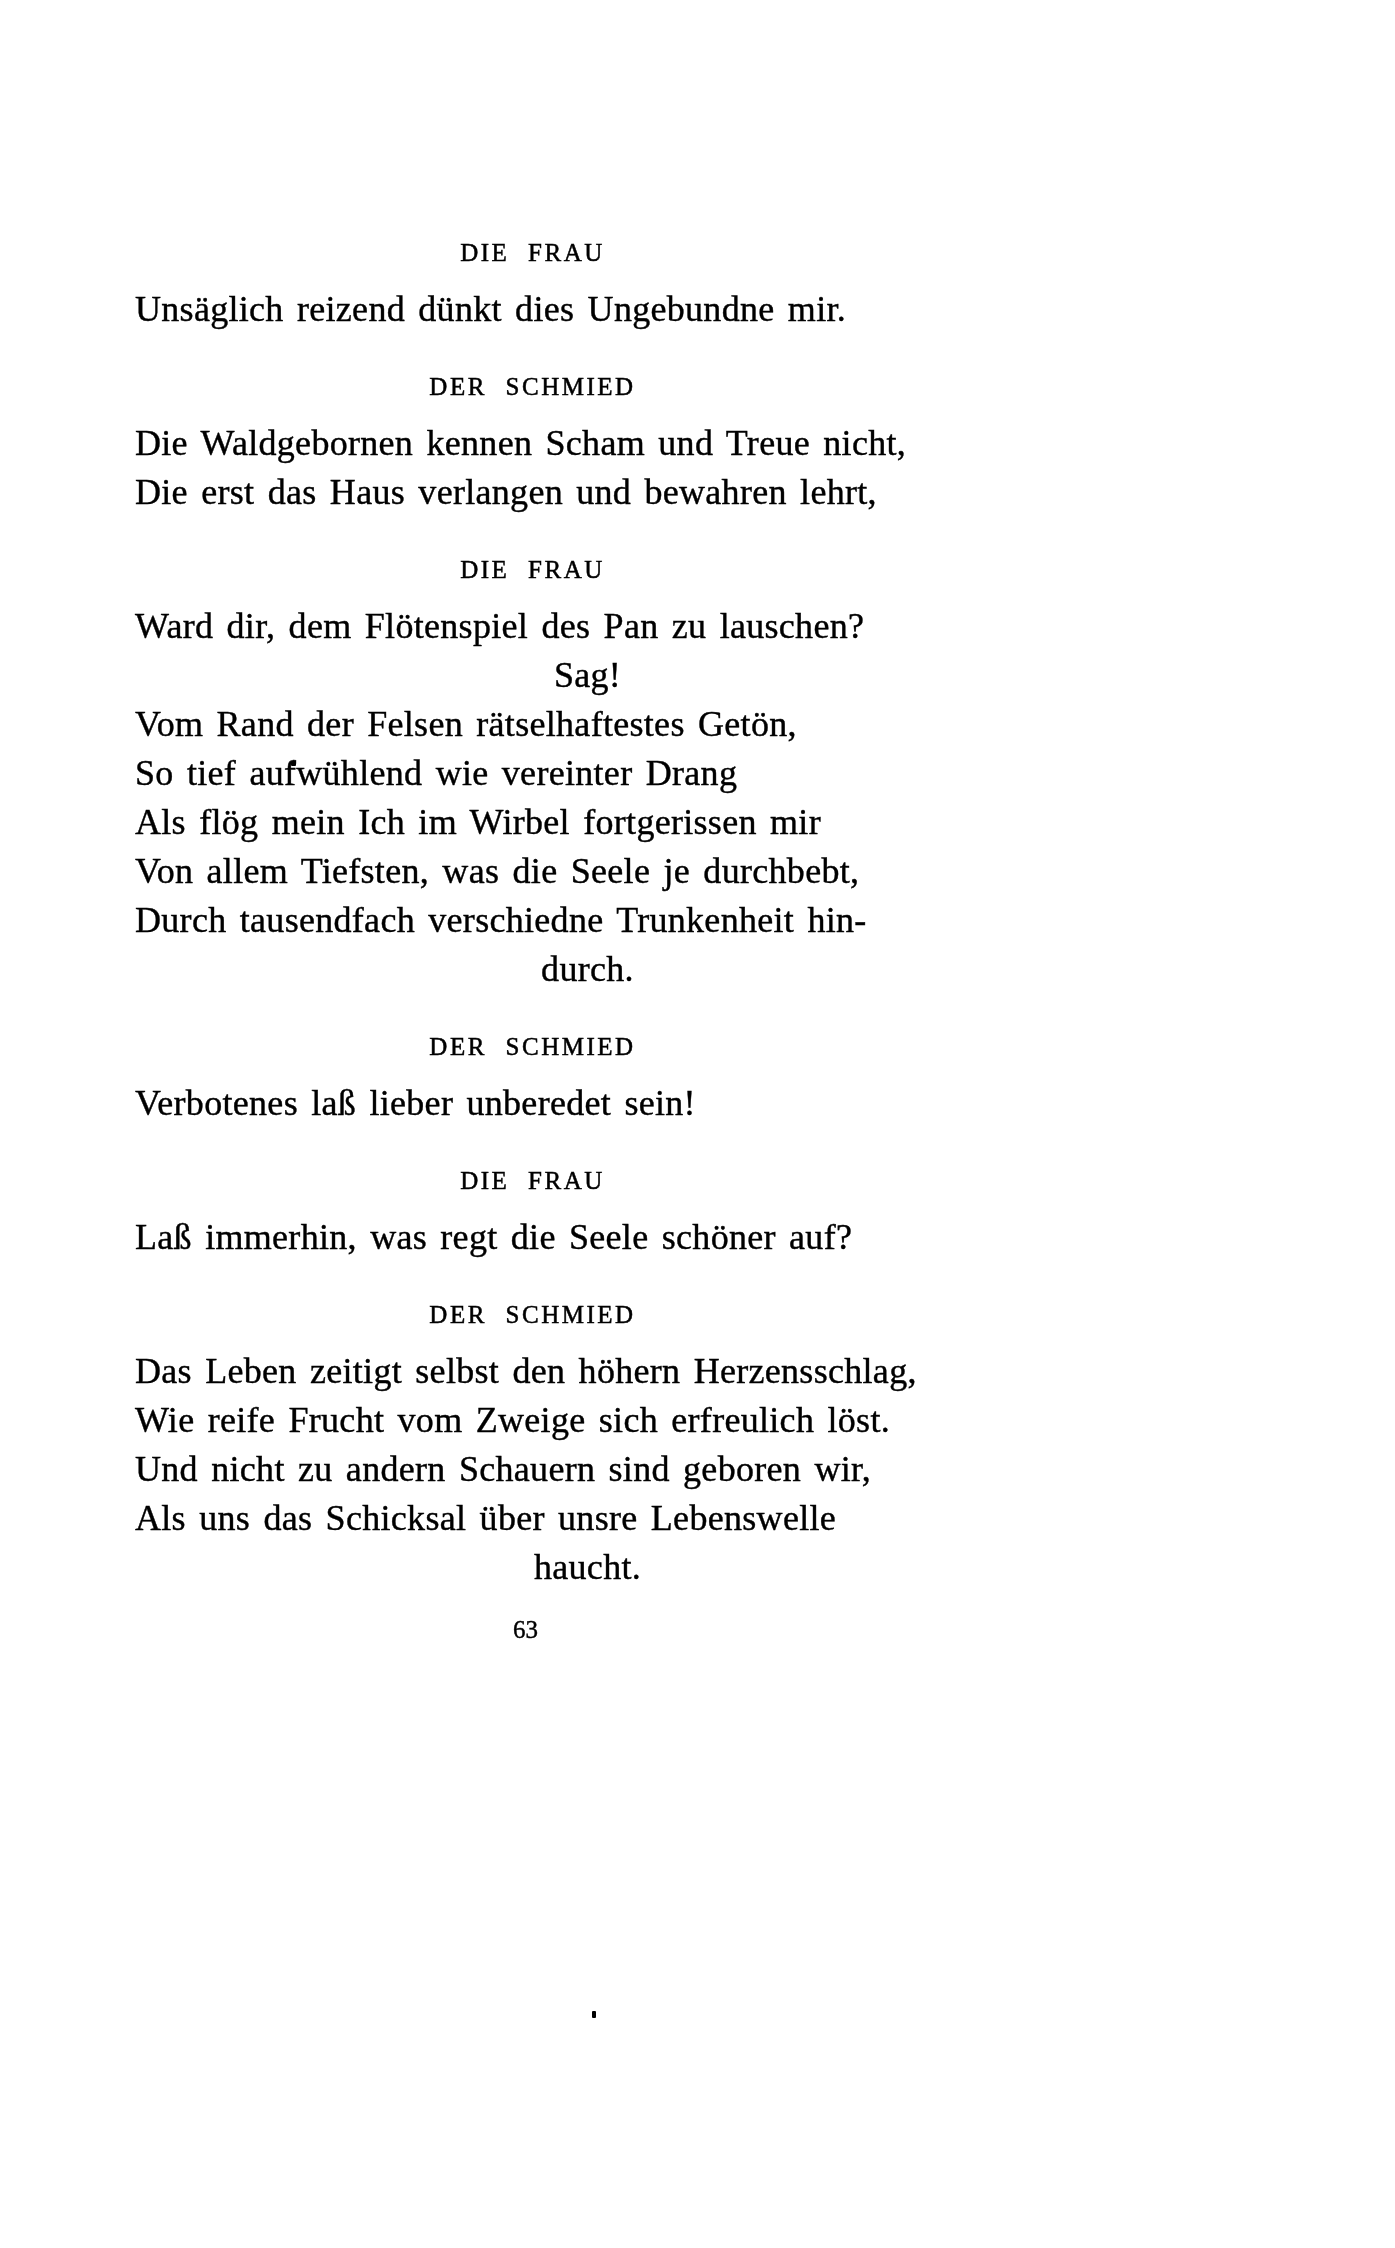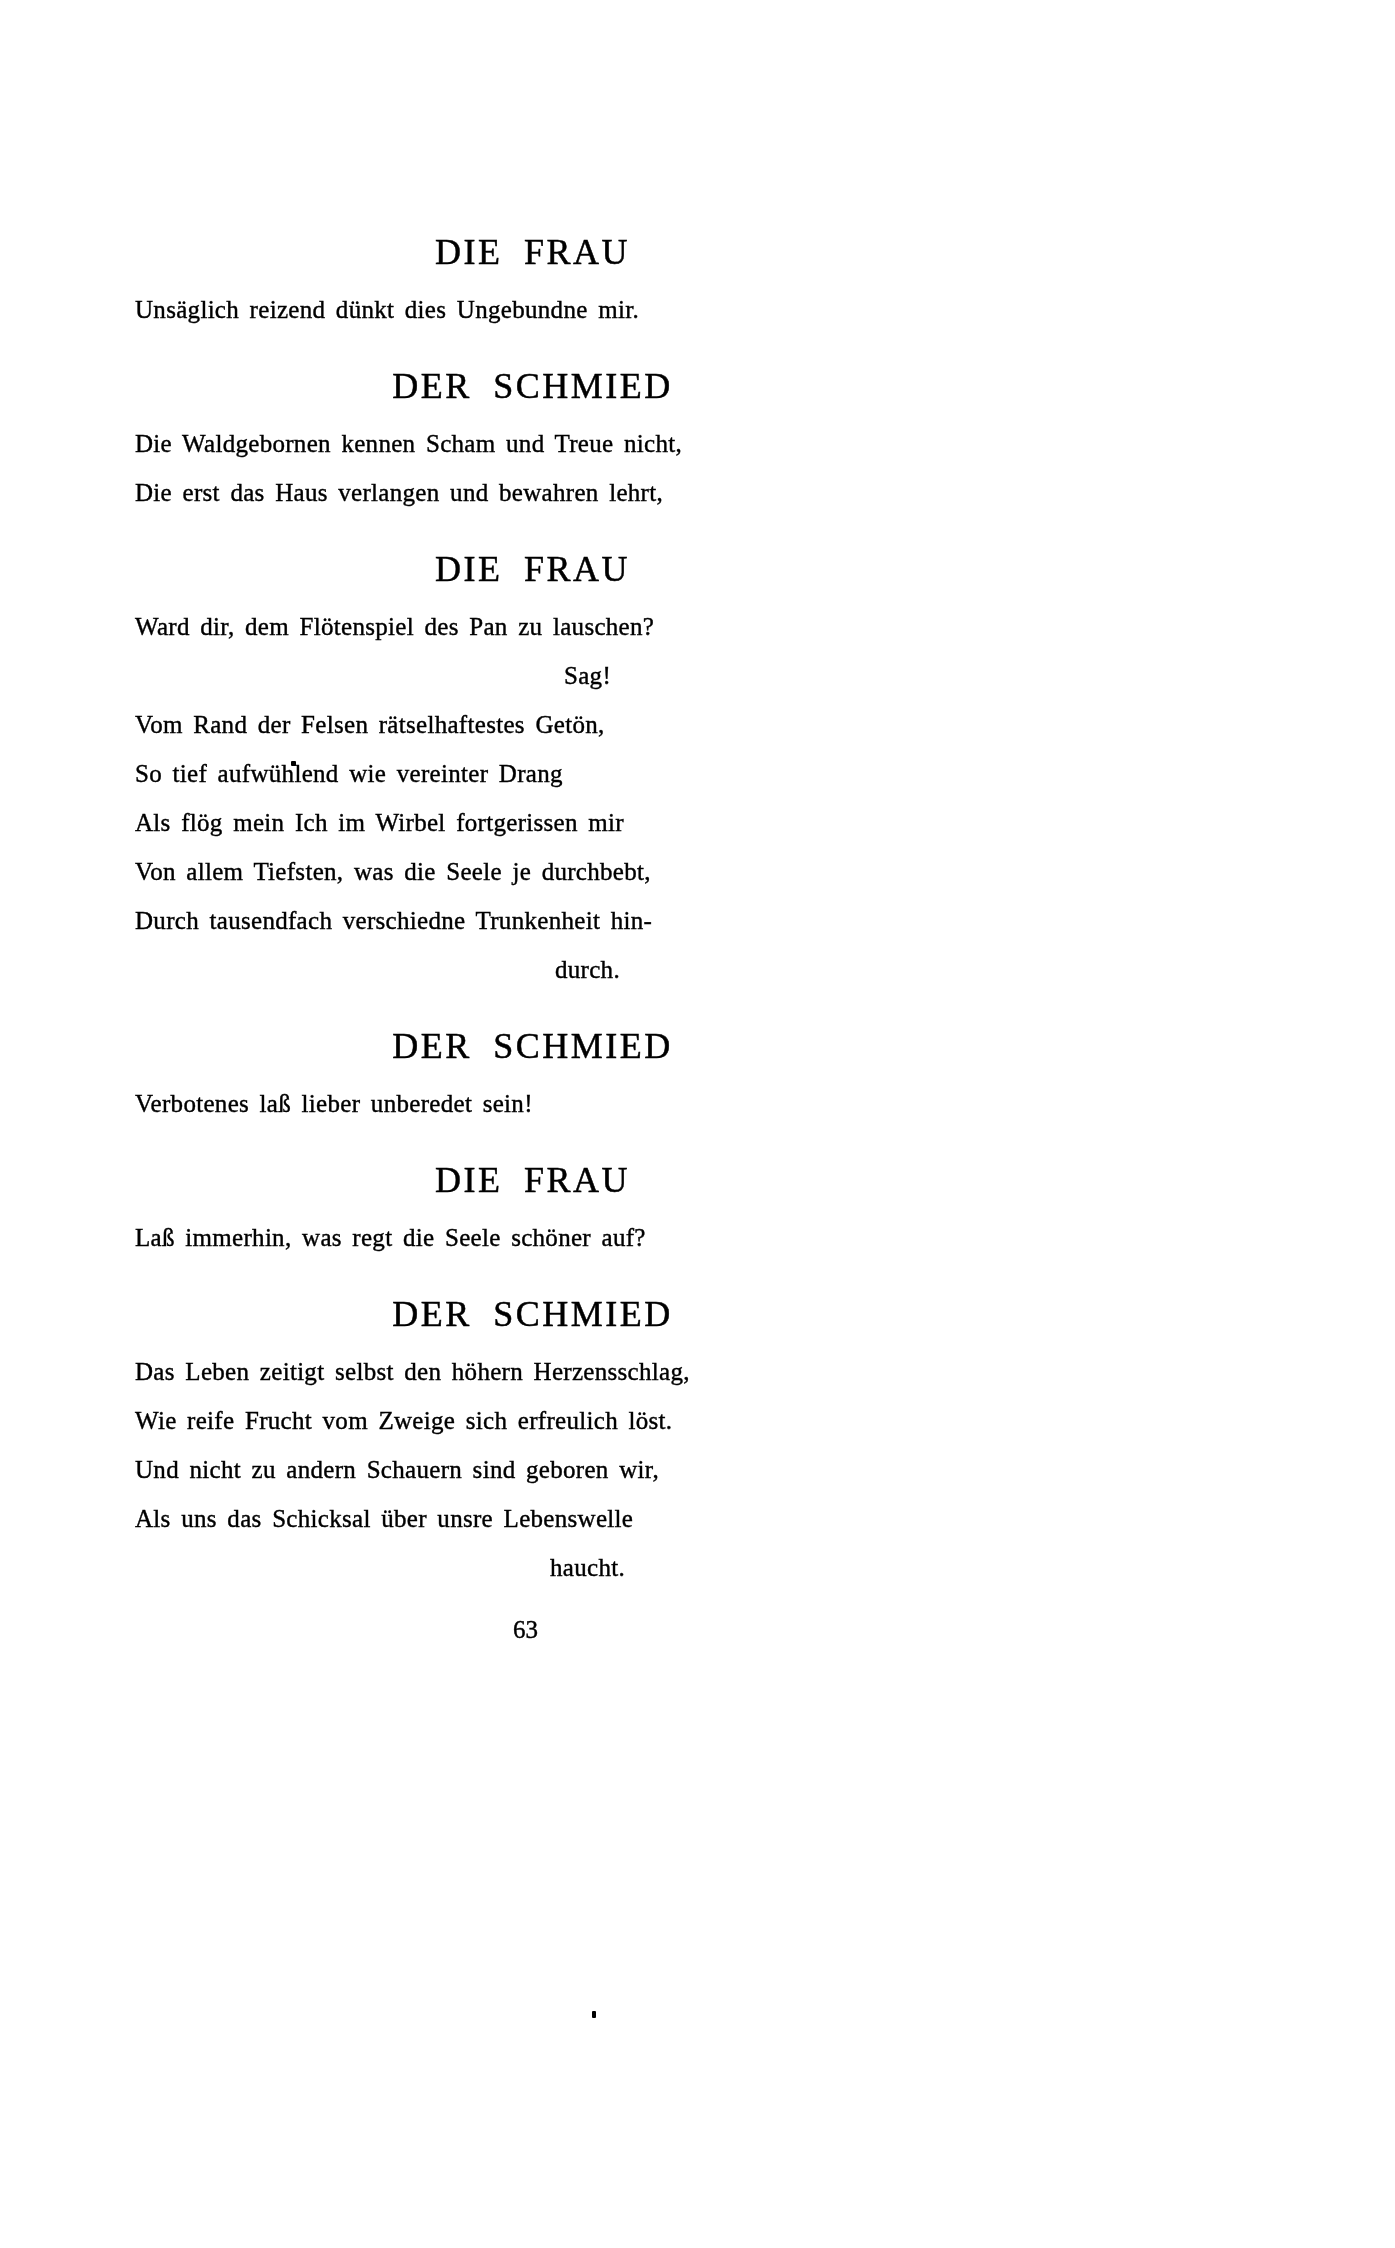--- a/index.html
+++ b/index.html
@@ -19,35 +19,35 @@
   .text-block {
     position: absolute;
     top: 228px;
     left: 135px;
     width: 795px;
   }
   .speaker {
     display: block;
     width: 795px;
     text-align: center;
-    font-size: 36px;
+    font-size: 25px;
     line-height: 49px;
     letter-spacing: 2.5px;
     word-spacing: 10px;
     margin-top: 28px;
     margin-bottom: 8px;
     -webkit-text-stroke: 0.5px #000;
     white-space: nowrap;
   }
   .speech:first-child .speaker {
     margin-top: 0;
   }
   .vline {
     display: block;
-    font-size: 25px;
+    font-size: 36px;
     line-height: 49px;
     word-spacing: 4px;
     letter-spacing: 0.3px;
     white-space: nowrap;
     -webkit-text-stroke: 0.4px #000;
   }
   .vline.cont {
     width: 795px;
     text-align: center;
     transform: translateX(55px);

